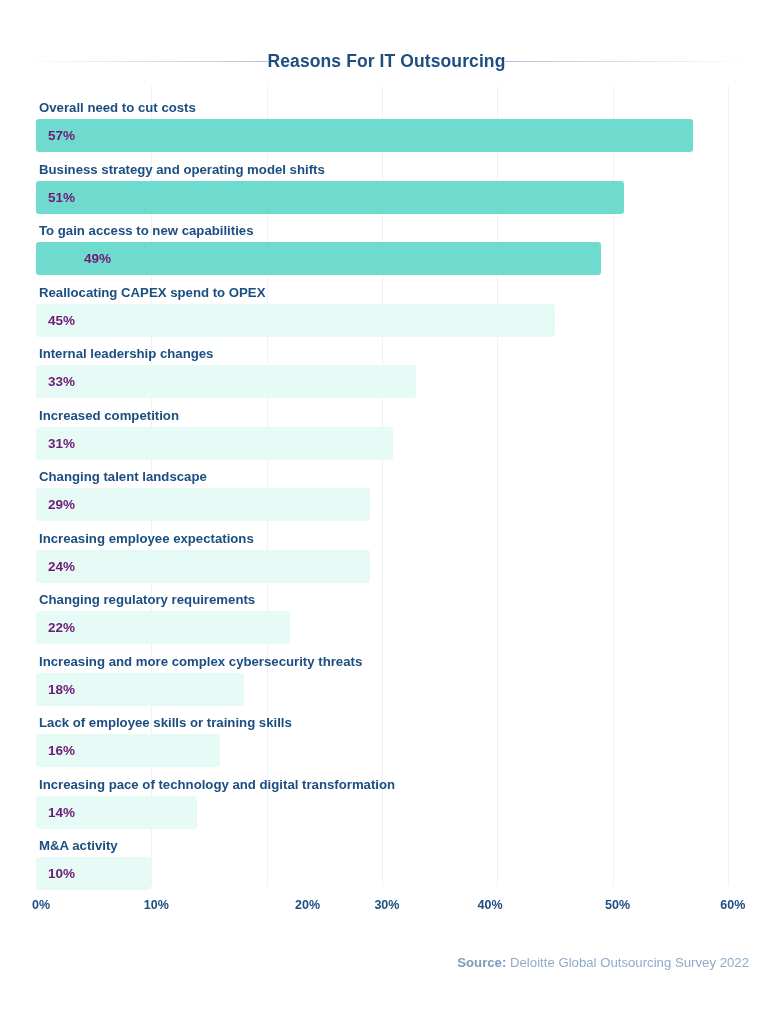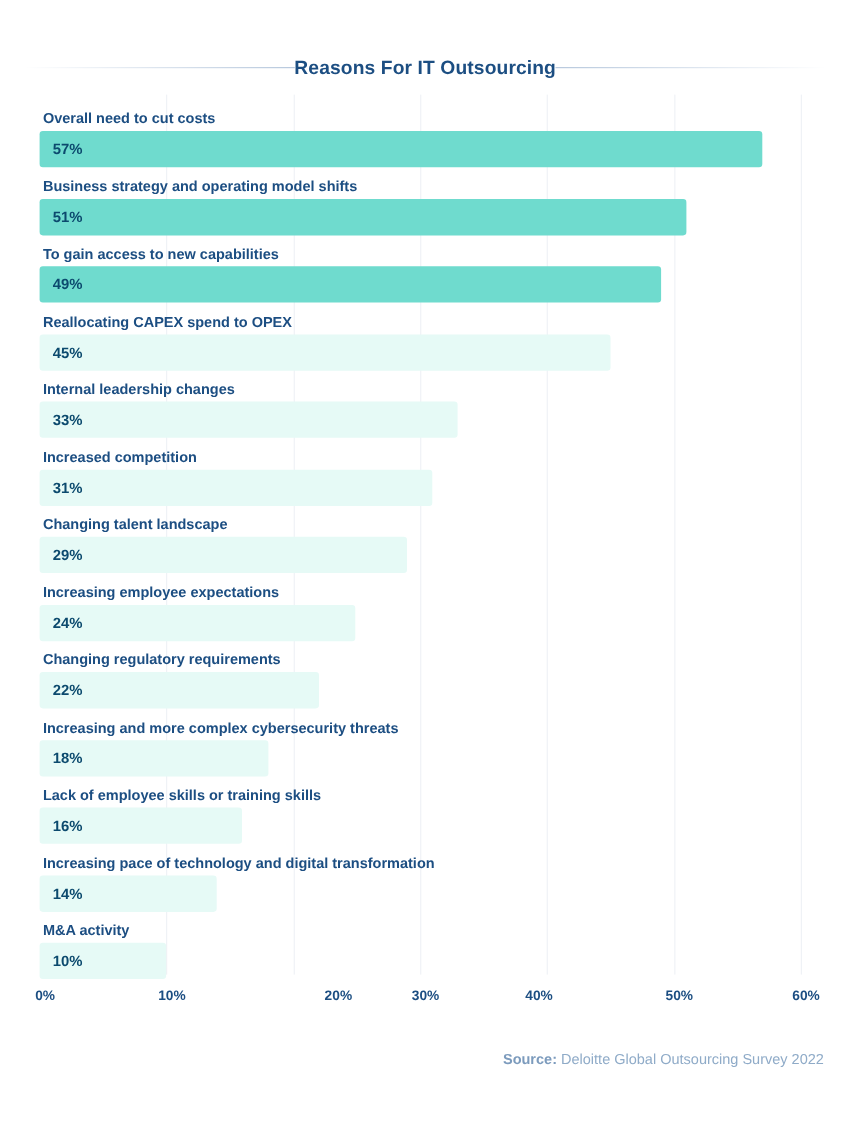--- a/index.html
+++ b/index.html
@@ -102,21 +102,21 @@
     top: 21px;
     height: 33px;
     border-radius: 3px;
     display: flex;
     align-items: center;
   }
   .bar-value {
     margin-left: 12px;
     font-size: 13.5px;
     font-weight: bold;
-    color: #0c4a6e;
+    color: #701a75;
     white-space: nowrap;
   }
 
   
   #axis {
     position: absolute;
     left: 0;
     top: 898px;
     width: 773px;
     height: 26px;
@@ -174,21 +174,21 @@
           </div>
         </div>
         <div class="row">
           <div class="row-label">Business strategy and operating model shifts</div>
           <div class="bar" style="width: 588.03px; background: rgb(111, 219, 206); text-align: center;">
             <span class="bar-value">51%</span>
           </div>
         </div>
         <div class="row">
           <div class="row-label">To gain access to new capabilities</div>
-          <div class="bar" style="width: 564.97px; background: rgb(111, 219, 206);">
+          <div class="bar" style="width: 564.97px; background: rgb(111, 219, 206); padding-left: 36px;">
             <span class="bar-value">49%</span>
           </div>
         </div>
         <div class="row">
           <div class="row-label">Reallocating CAPEX spend to OPEX</div>
           <div class="bar" style="width: 518.85px; background: rgb(230, 250, 246);">
             <span class="bar-value">45%</span>
           </div>
         </div>
         <div class="row">
@@ -204,21 +204,21 @@
           </div>
         </div>
         <div class="row">
           <div class="row-label">Changing talent landscape</div>
           <div class="bar" style="width: 334.37px; background: rgb(230, 250, 246);">
             <span class="bar-value">29%</span>
           </div>
         </div>
         <div class="row">
           <div class="row-label">Increasing employee expectations</div>
-          <div class="bar" style="width: 287px; background: rgb(230, 250, 246);">
+          <div class="bar" style="width: 334px; background: rgb(230, 250, 246);">
             <span class="bar-value">24%</span>
           </div>
         </div>
         <div class="row">
           <div class="row-label">Changing regulatory requirements</div>
           <div class="bar" style="width: 253.66px; background: rgb(230, 250, 246);">
             <span class="bar-value">22%</span>
           </div>
         </div>
         <div class="row">

